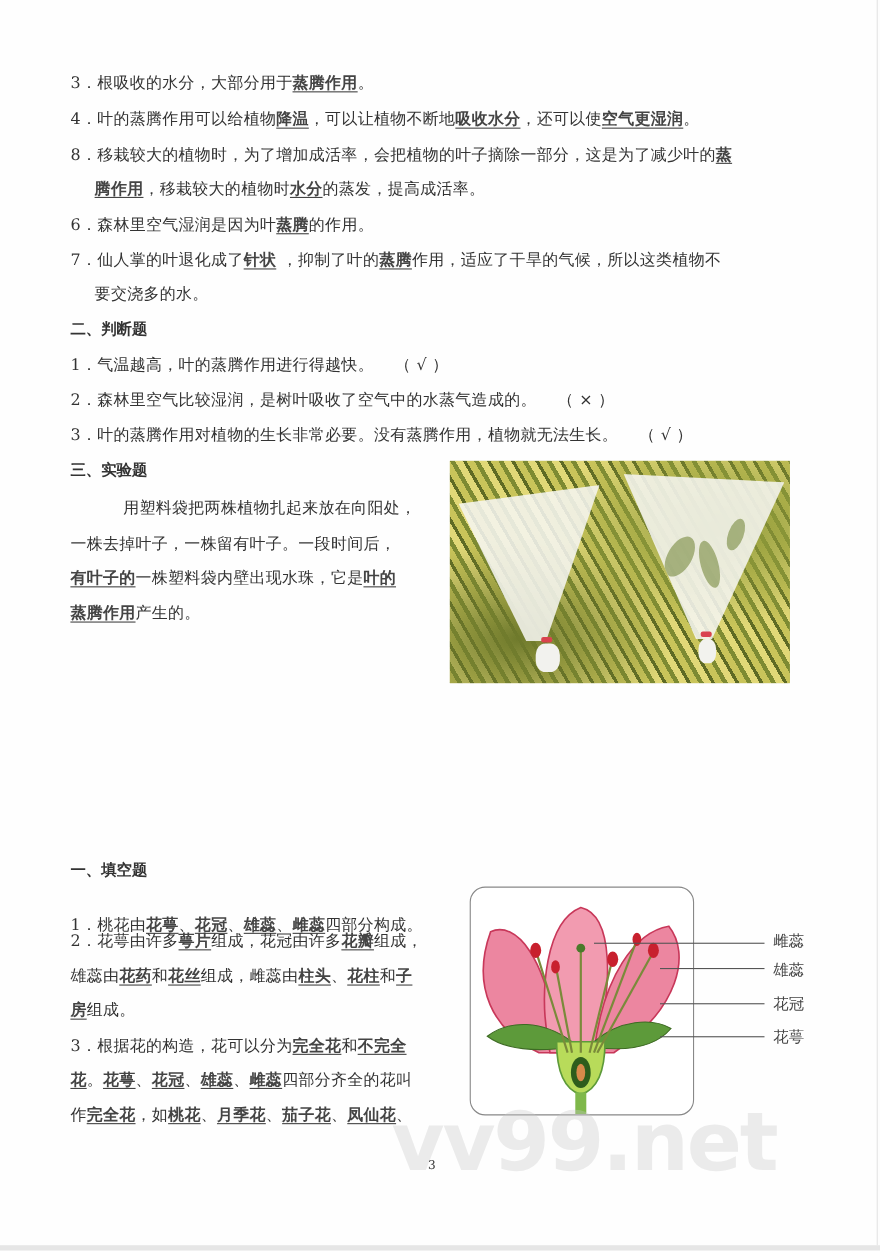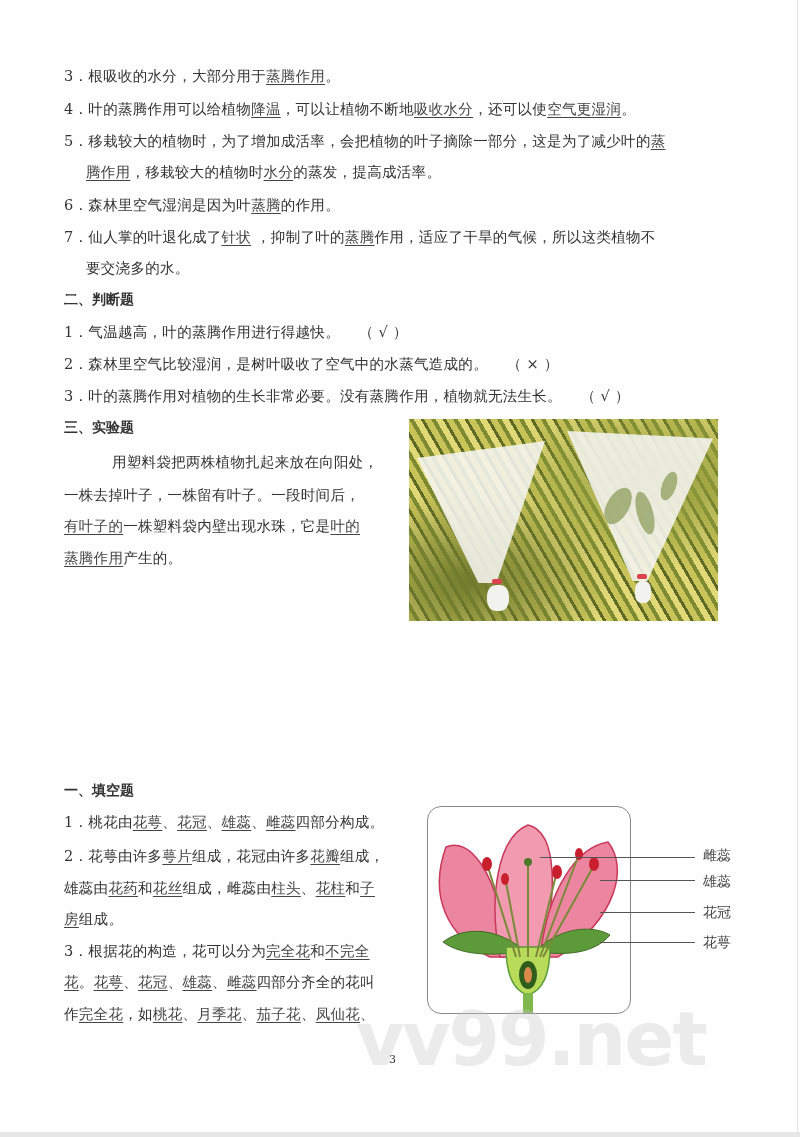--- a/index.html
+++ b/index.html
@@ -6,21 +6,21 @@
   body {
     width:800px; height:1137px; position:relative; overflow:hidden;
     background:#fdfdfd;
     font-family:"DejaVu Serif","Liberation Serif",serif;
     color:#333;
   }
   .page { position:absolute; left:0; top:0; width:797px; height:1132px; background:#fefefe; border-right:1px solid #e4e4e4; }
   .bottom-strip { position:absolute; left:0; top:1132px; width:800px; height:5px; background:#e6e6e6; }
   .line { position:absolute; left:64px; font-size:14.5px; line-height:20px; white-space:nowrap; letter-spacing:0.3px; }
   .indent { left:86px; }
-  u, .ul { text-decoration:underline; text-underline-offset:3px; text-decoration-thickness:1px; color:#444; }
+  u, .ul { text-decoration:underline; text-underline-offset:3px; text-decoration-thickness:1px; color:#444;font-weight:bold; }
   .heading { position:absolute; left:64px; font-family:Liberation Mono, monospace; font-weight:bold; font-size:14px; color:#333; }
   .lesson-title { position:absolute; left:0; width:797px; top:711px; text-align:center; font-family:"DejaVu Sans","Liberation Sans",sans-serif; font-size:19px; font-weight:bold; color:#333; letter-spacing:1px; }
   .photo { position:absolute; left:409px; top:419px; width:309px; height:202px; overflow:hidden;
     background:
       radial-gradient(ellipse at 20% 80%, #6f7a2c 0%, transparent 40%),
       radial-gradient(ellipse at 80% 30%, #8f9a3a 0%, transparent 45%),
       repeating-linear-gradient(60deg, #c9c45a 0 6px, #7d8a32 6px 10px, #e1d877 10px 16px, #5e6a24 16px 19px),
       #a9a84a;
   }
   .bag { position:absolute; background:rgba(245,245,240,0.88); }
@@ -35,21 +35,21 @@
   .page-no { position:absolute; left:389px; top:1053px; font-size:11px; color:#333; }
   .watermark { position:absolute; left:356px; top:996px; font-family:"DejaVu Sans","Liberation Sans",sans-serif; font-weight:bold; font-size:74px; color:rgba(200,200,200,0.35); letter-spacing:-2px; }
 </style>
 </head>
 <body>
 
 <div class="page">
 
   <div class="line" style="top:66px"><span>3．根吸收的水分，大部分用于</span><span class="ul">蒸腾作用</span><span>。</span></div>
   <div class="line" style="top:99px"><span>4．叶的蒸腾作用可以给植物</span><span class="ul">降温</span><span>，可以让植物不断地</span><span class="ul">吸收水分</span><span>，还可以使</span><span class="ul">空气更湿润</span><span>。</span></div>
-  <div class="line" style="top:131px"><span>5．移栽较大的植物时，为了增加成活率，会把植物的叶子摘除一部分，这是为了减少叶的</span><span class="ul">蒸</span></div>
+  <div class="line" style="top:131px"><span>8．移栽较大的植物时，为了增加成活率，会把植物的叶子摘除一部分，这是为了减少叶的</span><span class="ul">蒸</span></div>
   <div class="line indent" style="top:162px"><span class="ul">腾作用</span><span>，移栽较大的植物时</span><span class="ul">水分</span><span>的蒸发，提高成活率。</span></div>
   <div class="line" style="top:195px"><span>6．森林里空气湿润是因为叶</span><span class="ul">蒸腾</span><span>的作用。</span></div>
   <div class="line" style="top:227px"><span>7．仙人掌的叶退化成了</span><span class="ul">针状</span><span> ，抑制了叶的</span><span class="ul">蒸腾</span><span>作用，适应了干旱的气候，所以这类植物不</span></div>
   <div class="line indent" style="top:258px"><span>要交浇多的水。</span></div>
 
   <div class="heading" style="top:291px">二、判断题</div>
   <div class="line" style="top:322px">
     <span>1．气温越高，叶的蒸腾作用进行得越快。</span>
     <span style="margin-left:14px">（ √ ）</span>
   </div>
@@ -76,21 +76,21 @@
       <div class="leaf-in" style="left:95px;top:40px;width:14px;height:30px;transform:rotate(20deg)"></div>
     </div>
     <div class="tie" style="left:83px;top:160px"></div>
     <div class="tie" style="left:228px;top:155px"></div>
     <div class="knot" style="left:78px;top:166px;width:22px;height:26px"></div>
     <div class="knot" style="left:226px;top:162px;width:16px;height:22px"></div>
   </div>
 
 
   <div class="heading" style="top:782px">一、填空题</div>
-  <div class="line" style="top:812px"><span>1．桃花由</span><span class="ul">花萼</span><span>、</span><span class="ul">花冠</span><span>、</span><span class="ul">雄蕊</span><span>、</span><span class="ul">雌蕊</span><span>四部分构成。</span></div>
+  <div class="line" style="top:831px"><span>1．桃花由</span><span class="ul">花萼</span><span>、</span><span class="ul">花冠</span><span>、</span><span class="ul">雄蕊</span><span>、</span><span class="ul">雌蕊</span><span>四部分构成。</span></div>
   <div class="line" style="top:846px"><span>2．花萼由许多</span><span class="ul">萼片</span><span>组成，花冠由许多</span><span class="ul">花瓣</span><span>组成，</span></div>
   <div class="line" style="top:878px"><span>雄蕊由</span><span class="ul">花药</span><span>和</span><span class="ul">花丝</span><span>组成，雌蕊由</span><span class="ul">柱头</span><span>、</span><span class="ul">花柱</span><span>和</span><span class="ul">子</span></div>
   <div class="line" style="top:909px"><span class="ul">房</span><span>组成。</span></div>
   <div class="line" style="top:941px"><span>3．根据花的构造，花可以分为</span><span class="ul">完全花</span><span>和</span><span class="ul">不完全</span></div>
   <div class="line" style="top:1004px"><span>作</span><span class="ul">完全花</span><span>，如</span><span class="ul">桃花</span><span>、</span><span class="ul">月季花</span><span>、</span><span class="ul">茄子花</span><span>、</span><span class="ul">凤仙花</span><span>、</span></div>
   <div class="line" style="top:972px"><span class="ul">花</span><span>。</span><span class="ul">花萼</span><span>、</span><span class="ul">花冠</span><span>、</span><span class="ul">雄蕊</span><span>、</span><span class="ul">雌蕊</span><span>四部分齐全的花叫</span></div>
 
   <div class="diagram">
     <svg width="202" height="206" viewBox="0 0 202 206">
       <path d="M62 150 C20 130 0 90 18 40 C40 30 70 60 80 150 Z" fill="#ec86a0" stroke="#c8385a" stroke-width="1.5"></path>

